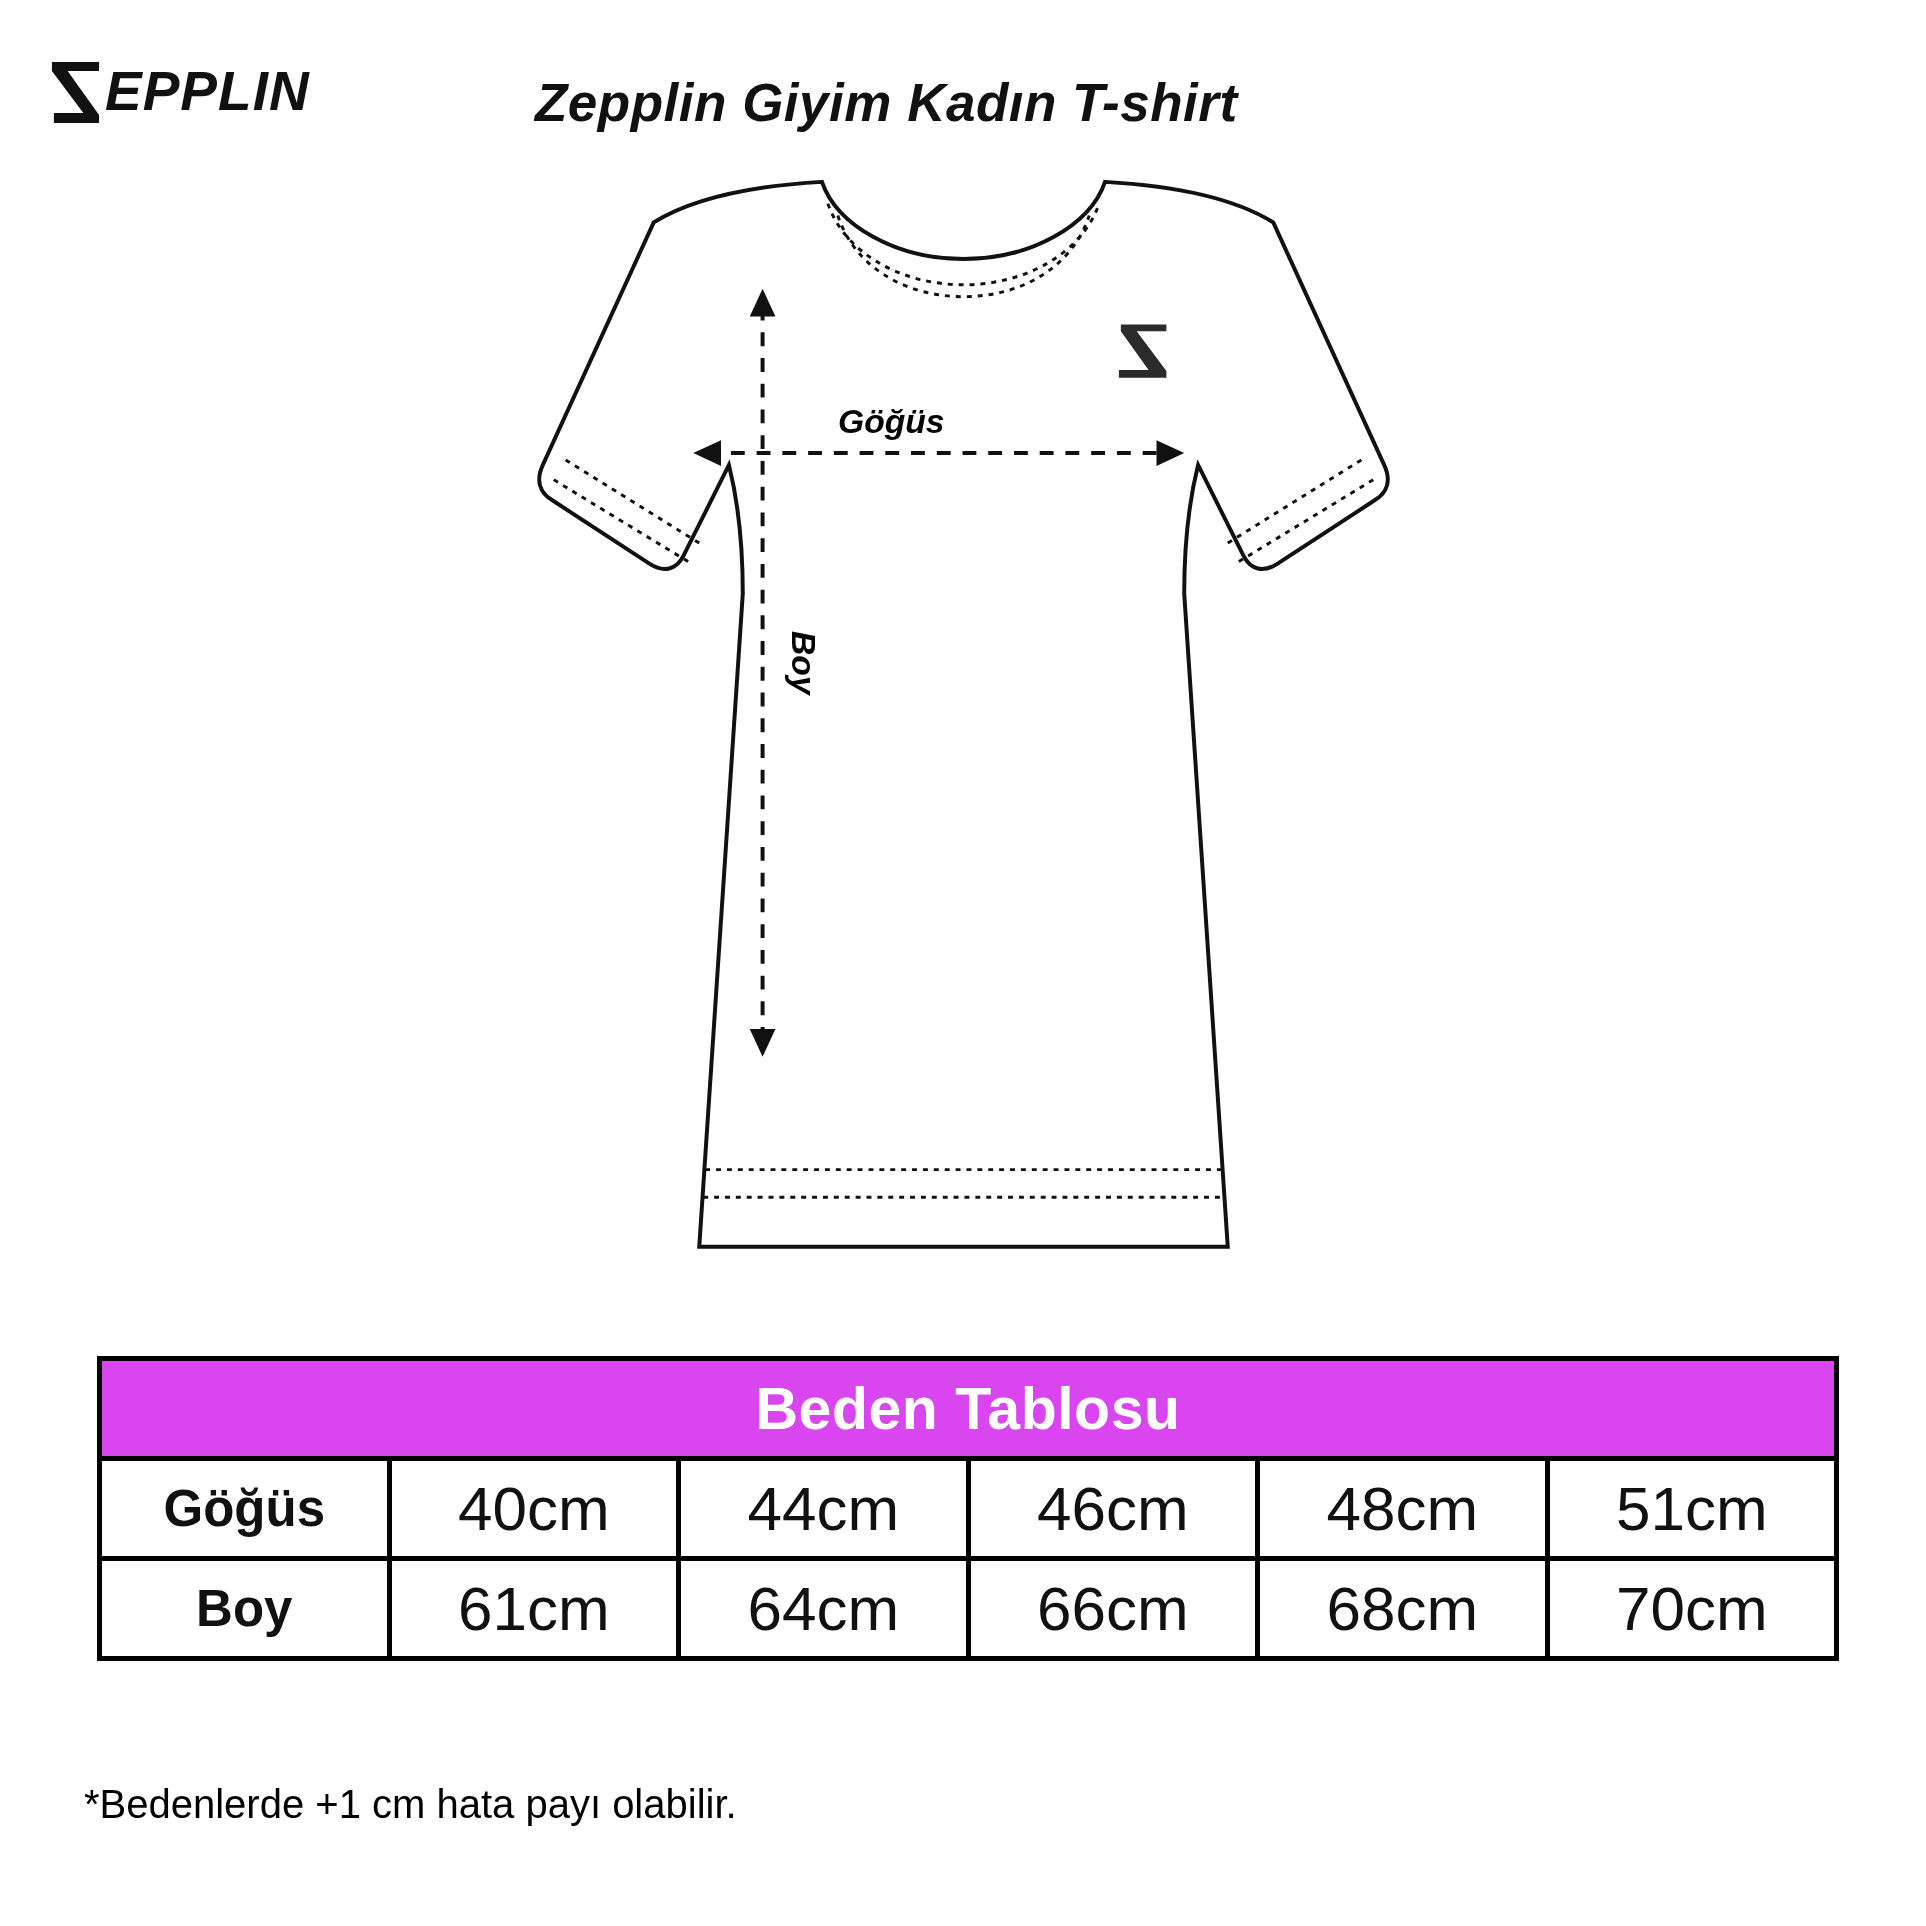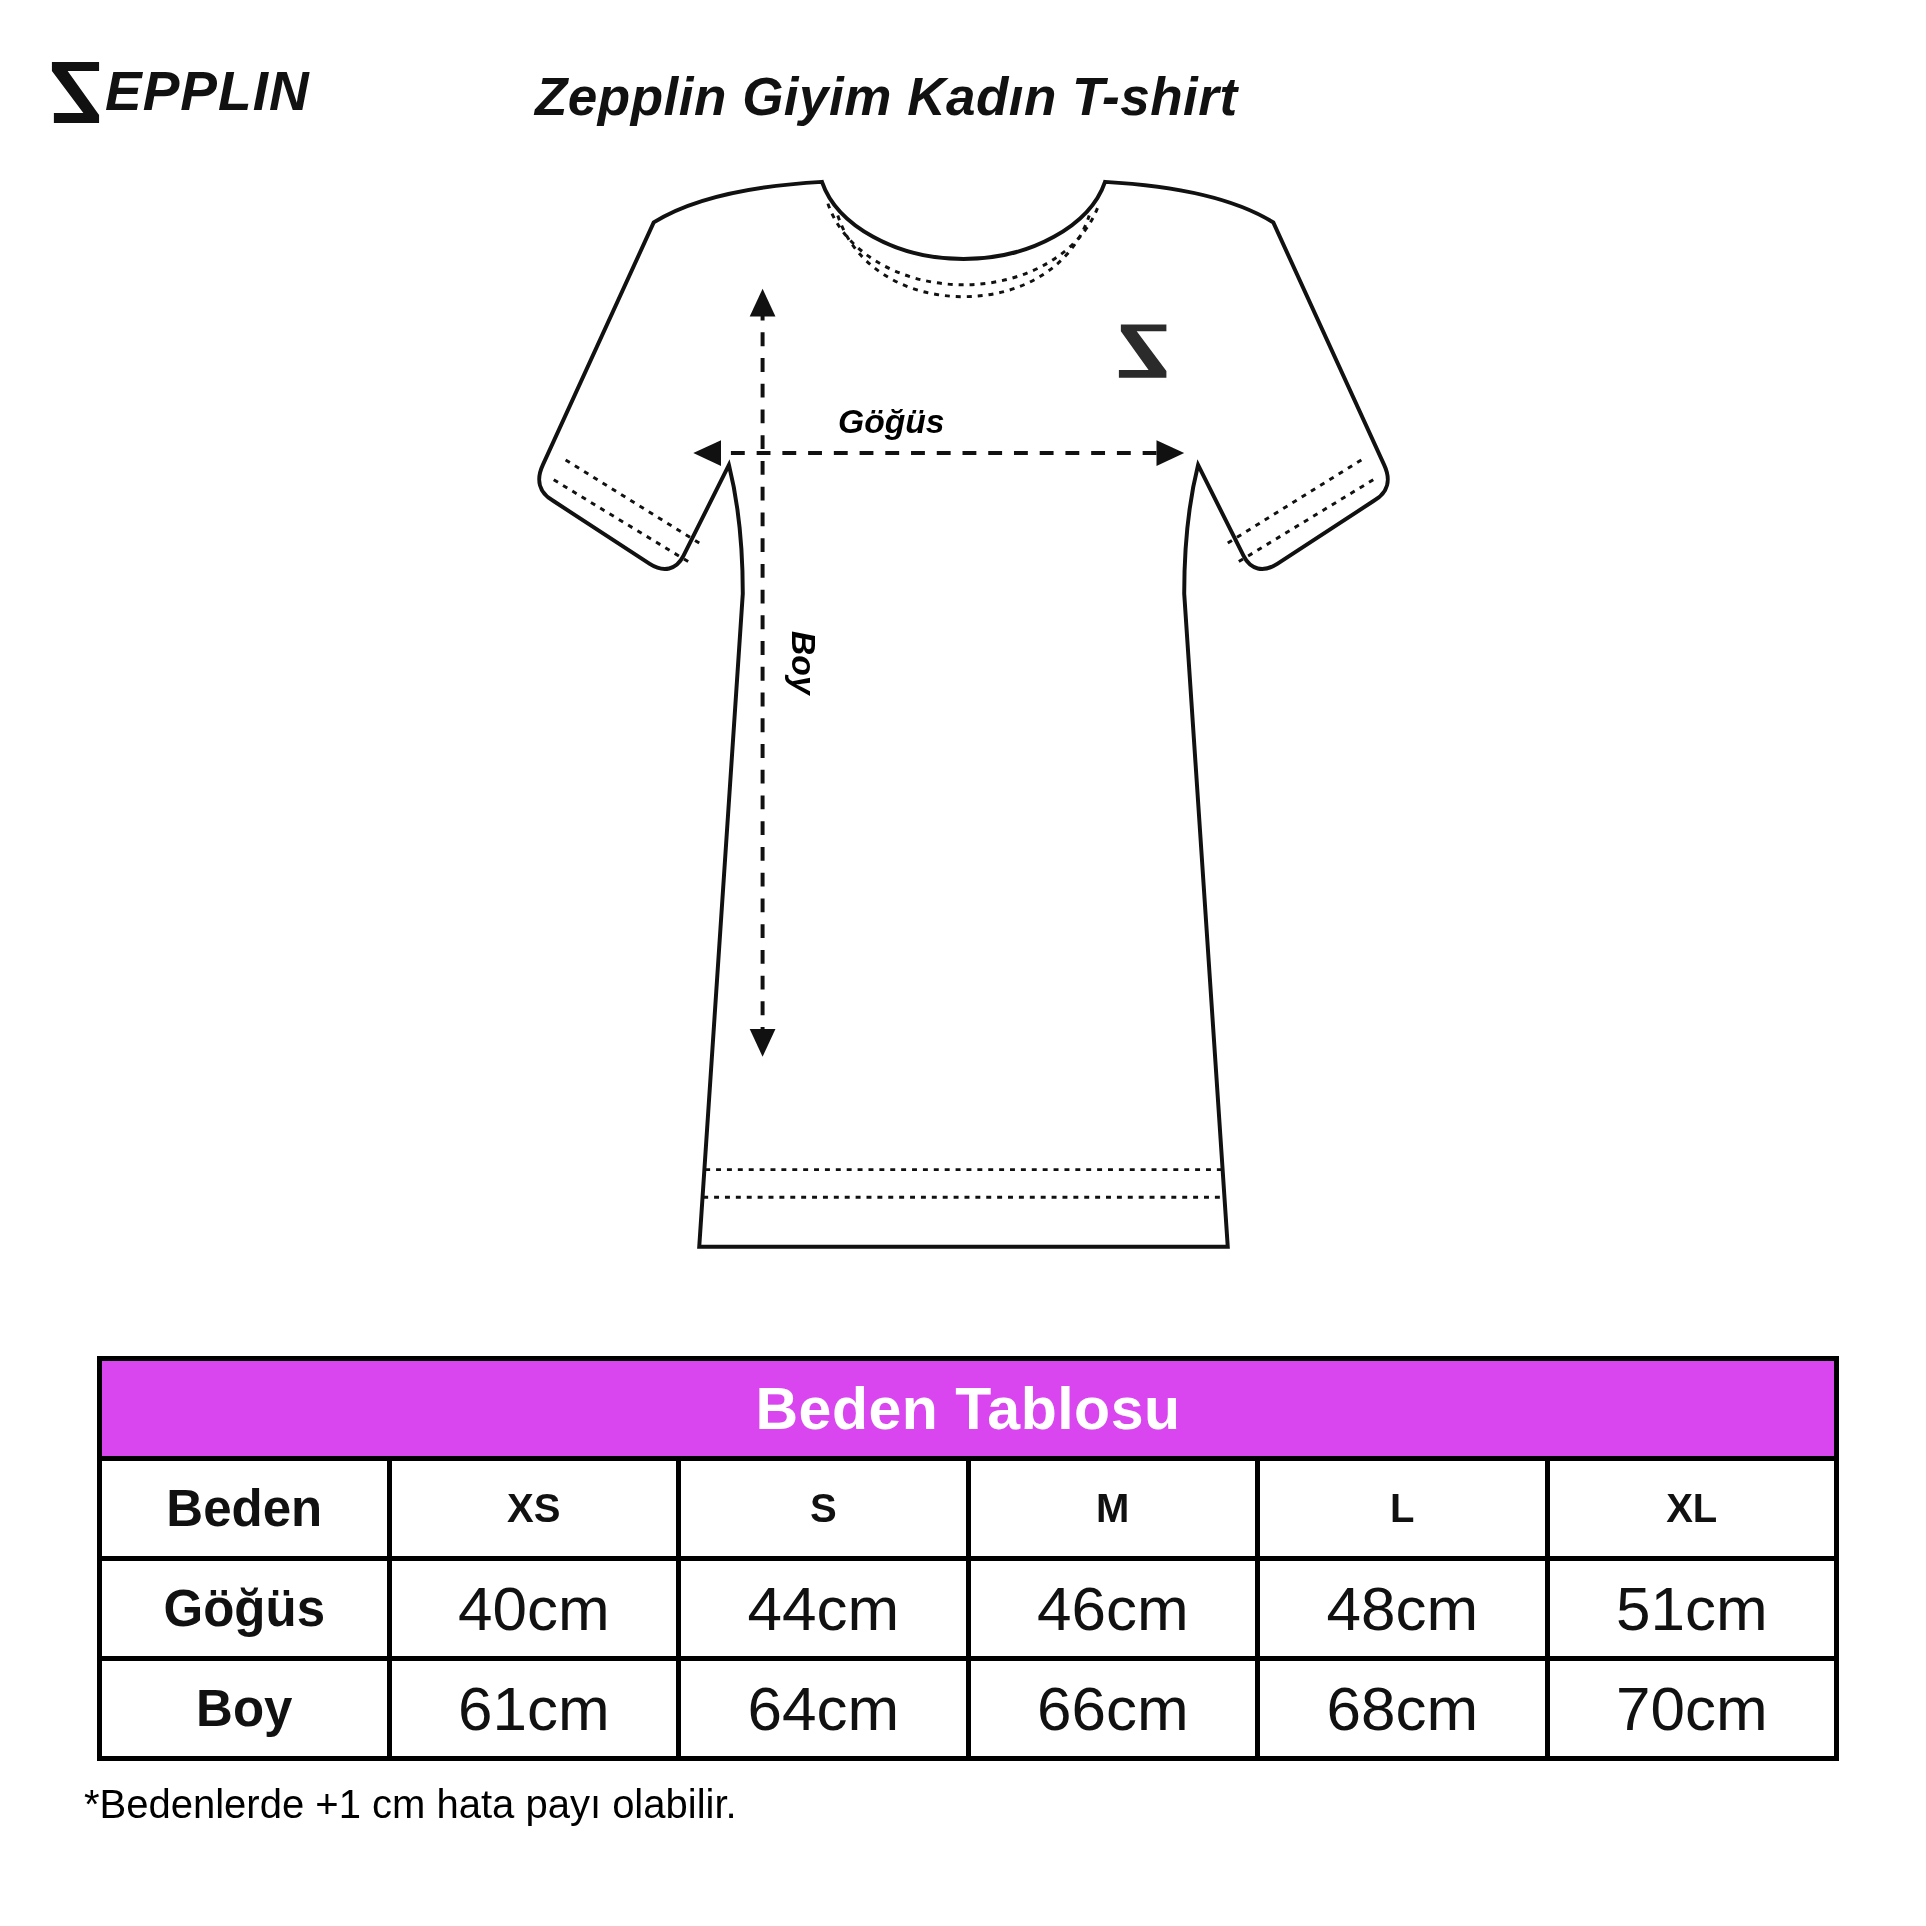--- a/index.html
+++ b/index.html
@@ -40,21 +40,21 @@
     font-size: 55px;
     font-weight: bold;
     letter-spacing: 1px;
     line-height: 1;
     font-family: "Liberation Sans", sans-serif;
     font-style: italic;
   }
   .header-title {
     position: absolute;
     left: 535px;
-    top: 20px;
+    top: 26px;
     font-size: 53px;
     line-height: 1.1;
     white-space: nowrap;
   }
   .header-title .t-light {
     font-style: italic;
     font-weight: bold;
     letter-spacing: 0.5px;
   }
   .header-title .t-bold {
@@ -214,28 +214,20 @@
   </svg>
 </div>
 
 <div class="table-wrap">
   <table class="size-table">
     <tbody>
         <tr>
       <td class="title-cell" colspan="6">Beden Tablosu</td>
     </tr>
     <tr>
-      <td class="row-head">Beden</td>
-      <td class="col-head">XS</td>
-      <td class="col-head">S</td>
-      <td class="col-head">M</td>
-      <td class="col-head">L</td>
-      <td class="col-head">XL</td>
-    </tr>
-    <tr>
       <td class="row-head">Göğüs</td>
       <td class="val">40cm</td>
       <td class="val">44cm</td>
       <td class="val">46cm</td>
       <td class="val">48cm</td>
       <td class="val">51cm</td>
     </tr>
     <tr>
       <td class="row-head">Boy</td>
       <td class="val">61cm</td>

